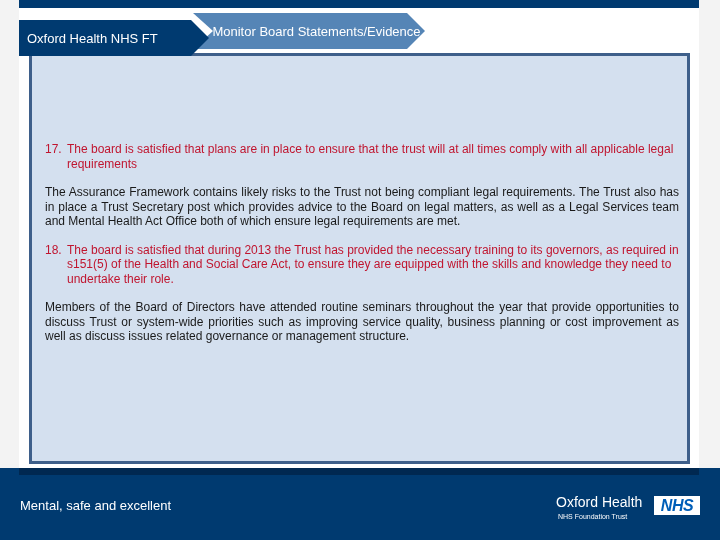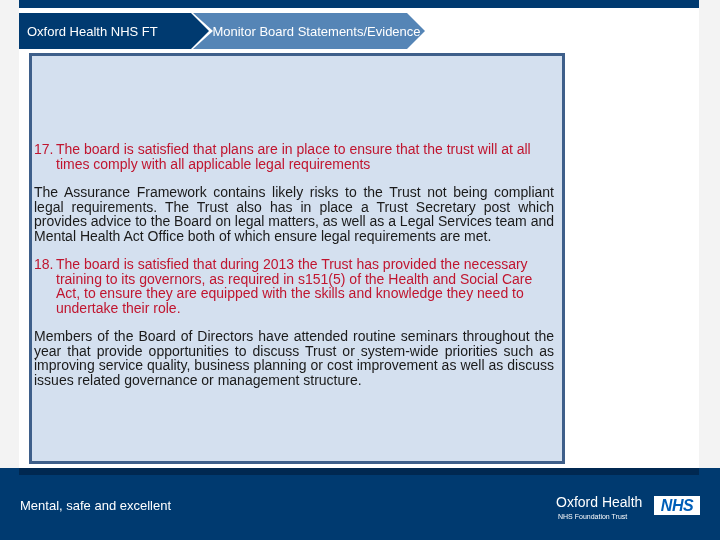--- a/index.html
+++ b/index.html
@@ -20,39 +20,40 @@
   .chev {
     position: absolute; top: 13px; height: 36px;
     display: flex; align-items: center; justify-content: center;
     color: #ffffff; text-align: center; line-height: 13px;
   }
   .chev-1 {
     left: 0; width: 190px; background: #003a70;
     clip-path: polygon(0 0, 172px 0, 190px 18px, 172px 36px, 0 36px);
     font-size: 13px; justify-content: flex-start; padding-left: 8px;
     z-index: 2;
+    margin-top: 7px;
   }
   .chev-1-outline {
     position: absolute; left: 0; top: 13px; width: 194px; height: 36px;
     background: #ffffff;
     clip-path: polygon(0 0, 174px 0, 194px 18px, 174px 36px, 0 36px);
     z-index: 1;
   }
   .chev-2 {
     left: 173px; width: 233px; background: #5585b6;
     clip-path: polygon(0 0, 215px 0, 233px 18px, 215px 36px, 0 36px, 18px 18px);
     font-size: 13px; padding-left: 16px;
     z-index: 0;
   }
   .content-box {
-    position: absolute; left: 10px; top: 53px; width: 536px; height: 411px;
+    position: absolute; left: 10px; top: 53px; width: 661px; height: 411px;
     background: #d4e0ef;
     border: 3px solid #3e5f8a;
-    padding: 86px 8px 0 2px;
-    font-size: 14px; line-height: 14.5px;
+    padding: 86px 8px 0 13px;
+    font-size: 12px; line-height: 14.5px;
   }
   .numbered {
     color: #c0152f;
     display: flex;
     margin-bottom: 14px;
   }
   .numbered .num { width: 22px; flex-shrink: 0; }
   .numbered .txt { flex: 1; }
   .para {
     color: #1a1a1a;

